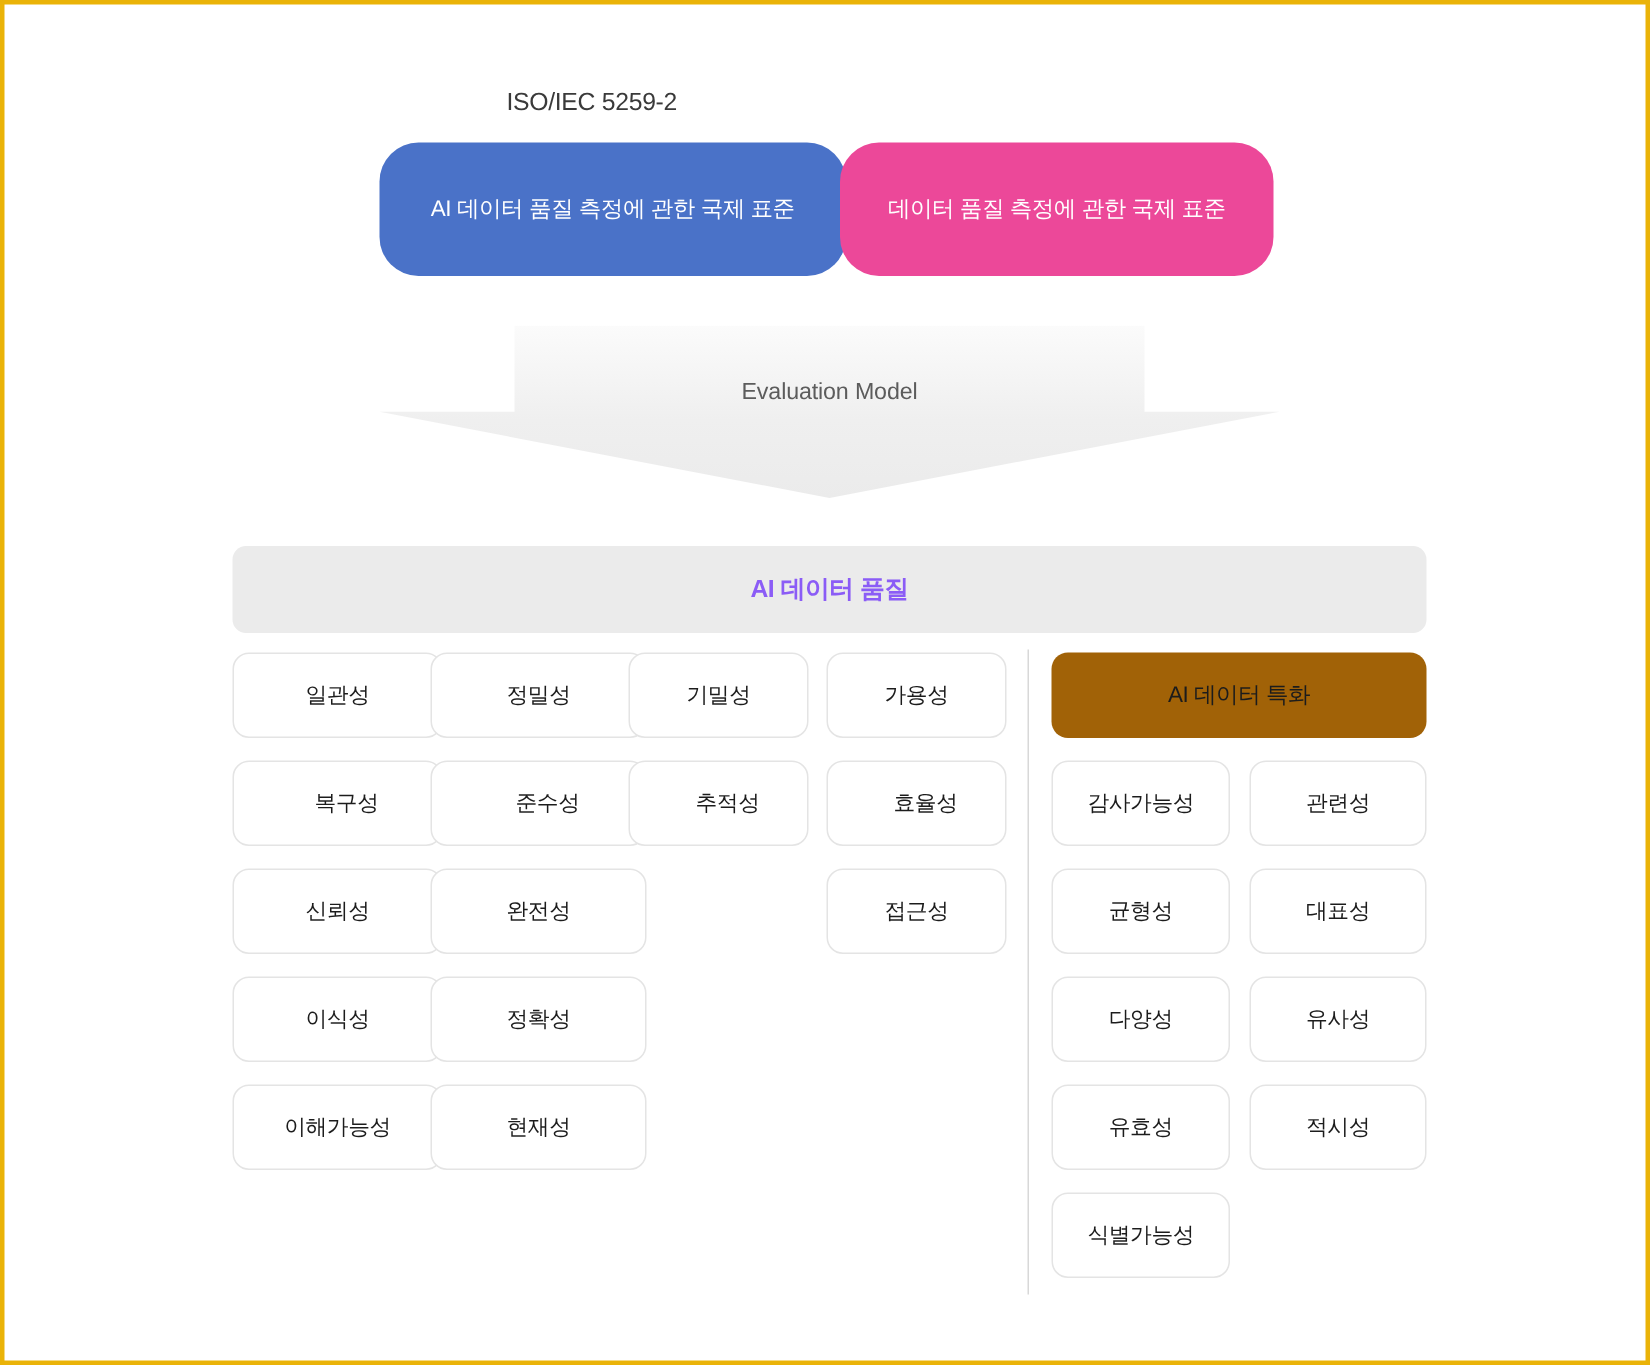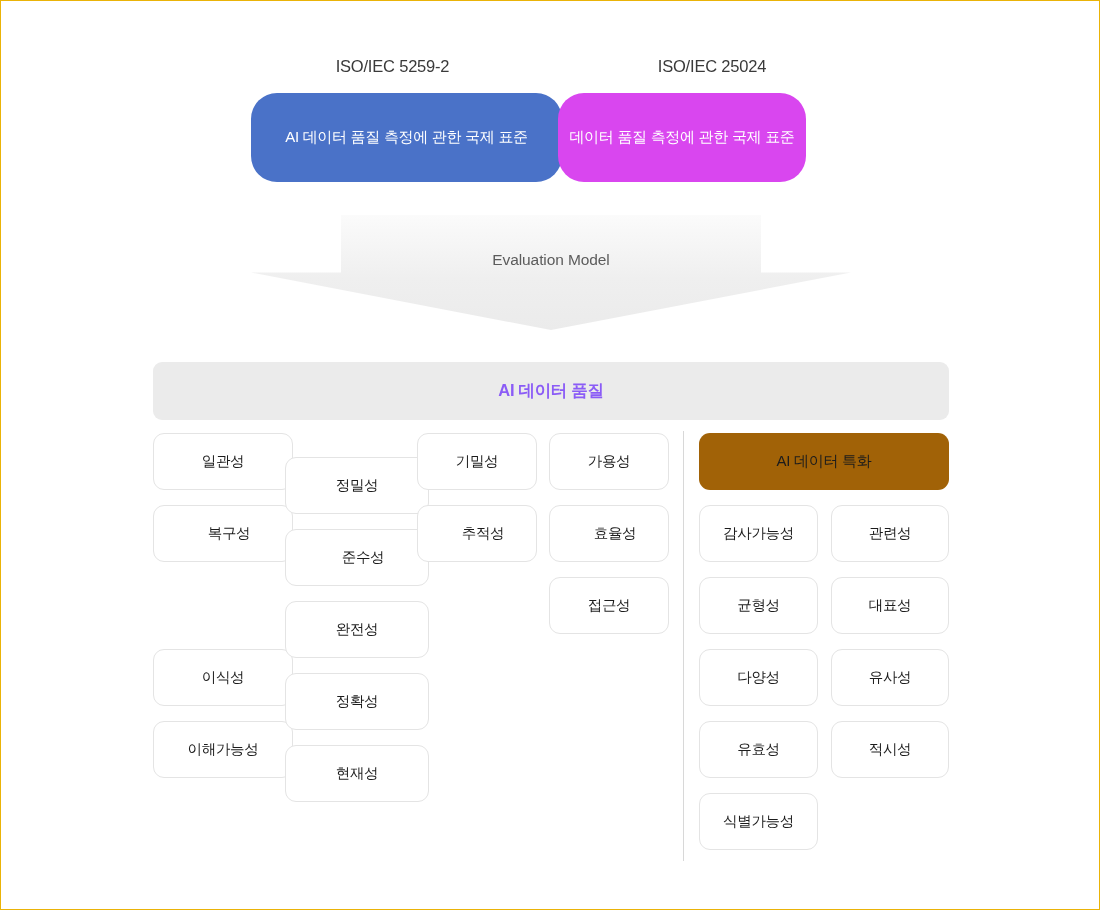--- a/index.html
+++ b/index.html
@@ -13,21 +13,21 @@
     font-family: "Liberation Sans", "DejaVu Sans", sans-serif;
     color: #222222;
     overflow: hidden;
   }
   #page {
     position: relative;
     width: 1100px;
     height: 910px;
     background: #ffffff;
     box-sizing: border-box;
-    border: 1px solid #eab308;
+    border: 3px solid #eab308;
   }
 
   
   .std-label {
     position: absolute;
     font-size: 16.5px;
     color: #3a3a3a;
     letter-spacing: -0.2px;
     text-align: center;
     white-space: nowrap;
@@ -50,22 +50,22 @@
     white-space: nowrap;
   }
   #std-box-left {
     left: 236px;
     width: 311px;
     background: #4a72c8;
     margin-left: 14px;
   }
   #std-box-right {
     left: 557px;
-    width: 248px;
-    background: #d946ef;
+    width: 289px;
+    background: #ec4899;
   }
 
   
   #arrow-wrap {
     position: absolute;
     left: 250px;
     top: 214px;
     width: 600px;
     height: 115px;
   }
@@ -129,21 +129,21 @@
     font-size: 14.5px;
     color: #1c1c1c;
     letter-spacing: -0.3px;
     white-space: nowrap;
     box-sizing: border-box;
   }
 
   
   #left-grid { position: absolute; left: 0; top: 0; width: 100%; height: 100%; }
   .lc0 { left: 152px; width: 140px; }
-  .lc1 { left: 284px; width: 144px; margin-top: 24px; }
+  .lc1 { left: 284px; width: 144px; }
   .lc2 { left: 416px; width: 120px; }
   .lc3 { left: 548px; width: 120px; }
   .lr0 { top: 432px; }
   .lr1 { top: 504px; padding-left: 12px; }
   .lr2 { top: 576px; }
   .lr3 { top: 648px; }
   .lr4 { top: 720px; }
 
   
   #ai-special-header {
@@ -169,39 +169,39 @@
   .rr2 { top: 648px; }
   .rr3 { top: 720px; }
   .rr4 { top: 792px; }
 </style>
 </head>
 <body>
 
 <div id="page">
 
   <div class="std-label" id="std-label-left">ISO/IEC 5259-2</div>
-  <div class="std-label" id="std-label-right">ISO/IEC 25024</div>
 
   <div class="std-box" id="std-box-left">AI 데이터 품질 측정에 관한 국제 표준</div>
   <div class="std-box" id="std-box-right">데이터 품질 측정에 관한 국제 표준</div>
 
   <div id="arrow-wrap">
     <div id="arrow-shape"></div>
     <div id="arrow-text">
       <span class="ln">Evaluation Model</span>
     </div>
   </div>
 
   <div id="quality-header">AI 데이터 품질</div>
 
   <div id="section-divider"></div>
 
   <div id="left-grid">
     <div class="chip lc0 lr0">일관성</div>
     <div class="chip lc0 lr1">복구성</div>
+    <div class="chip lc0 lr2">신뢰성</div>
     <div class="chip lc0 lr3">이식성</div>
     <div class="chip lc0 lr4">이해가능성</div>
 
     <div class="chip lc1 lr0">정밀성</div>
     <div class="chip lc1 lr1">준수성</div>
     <div class="chip lc1 lr2">완전성</div>
     <div class="chip lc1 lr3">정확성</div>
     <div class="chip lc1 lr4">현재성</div>
 
     <div class="chip lc2 lr0">기밀성</div>

